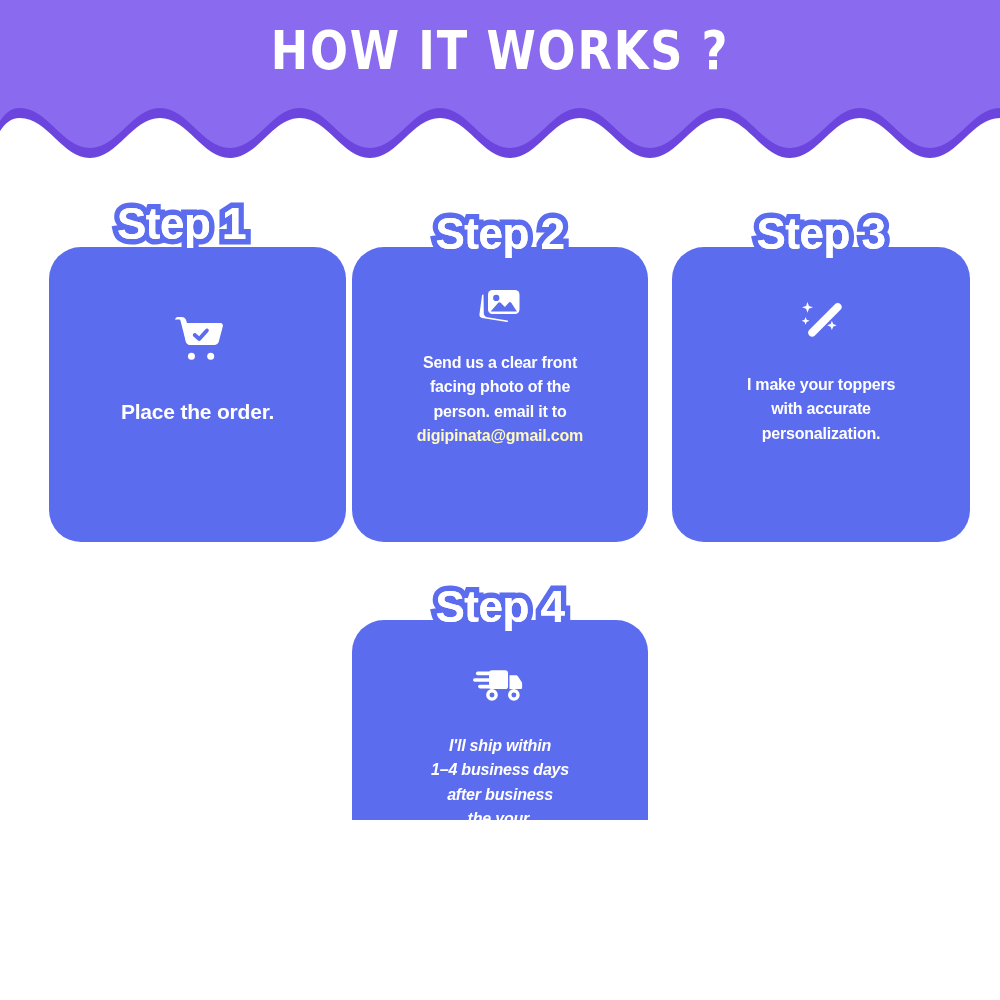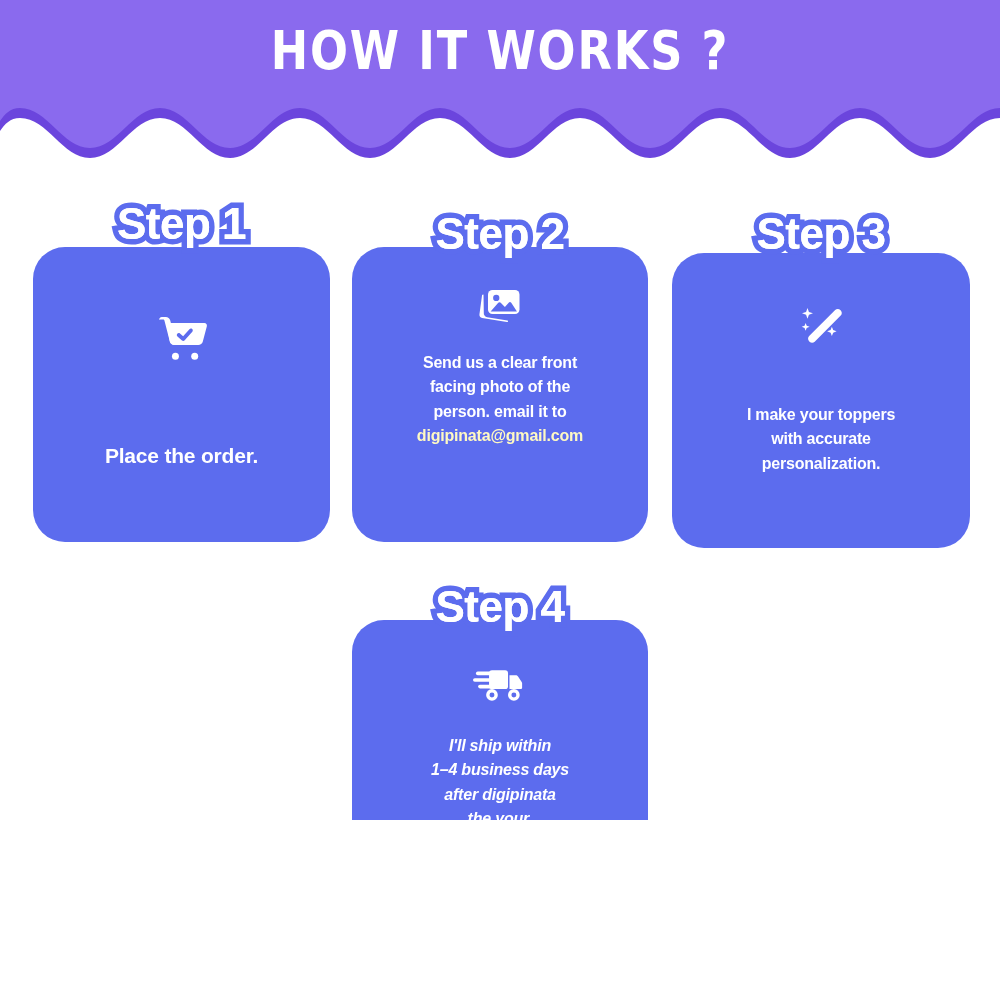--- a/index.html
+++ b/index.html
@@ -84,23 +84,23 @@
     font-weight:bold;
     color:#ffffff;
     letter-spacing:-0.5px;
     line-height:1;
     white-space:nowrap;
     z-index:6;
     -webkit-text-stroke:0;
   }
 
   
-  #card-1{ left:33px;  top:247px; width:297px; height:295px;gap:44px; }
+  #card-1{ left:49px;  top:247px; width:297px; height:295px; }
   #card-2{ left:352px; top:247px; width:296px; height:295px; }
-  #card-3{ left:672px; top:253px; width:298px; height:295px;gap:24px; }
+  #card-3{ left:672px; top:247px; width:298px; height:295px; }
   #card-4{ left:352px; top:620px; width:296px; height:292px; }
 
   #label-1,#label-1b{ left:33px;  top:202px; width:297px; }
   #label-2,#label-2b{ left:352px; top:212px; width:296px; }
   #label-3,#label-3b{ left:672px; top:212px; width:298px; }
   #label-4,#label-4b{ left:352px; top:585px; width:296px; }
 
   #card-1 .icon-wrap{ margin-top:65px; }
   #card-1 .body-text{ margin-top:28px; font-size:21px;}
   #card-2 .icon-wrap{ margin-top:34px; }
@@ -223,18 +223,18 @@
         <rect x="7" y="28" width="19" height="5" rx="2.5" fill="#ffffff"></rect>
         <circle cx="26" cy="42" r="8" fill="#ffffff"></circle>
         <circle cx="26" cy="42" r="3.4" fill="#5c6cee"></circle>
         <circle cx="56" cy="42" r="8" fill="#ffffff"></circle>
         <circle cx="56" cy="42" r="3.4" fill="#5c6cee"></circle>
       </svg>
     </div>
     <div class="body-text">
       <span>I'll ship within</span><br>
       <span>1–4 business days</span><br>
-      <span>after digipinata</span><br>
+      <span>after business</span><br>
       <span>the your.</span>
     </div>
   </div>
 
 </div>
 
 </body></html>

